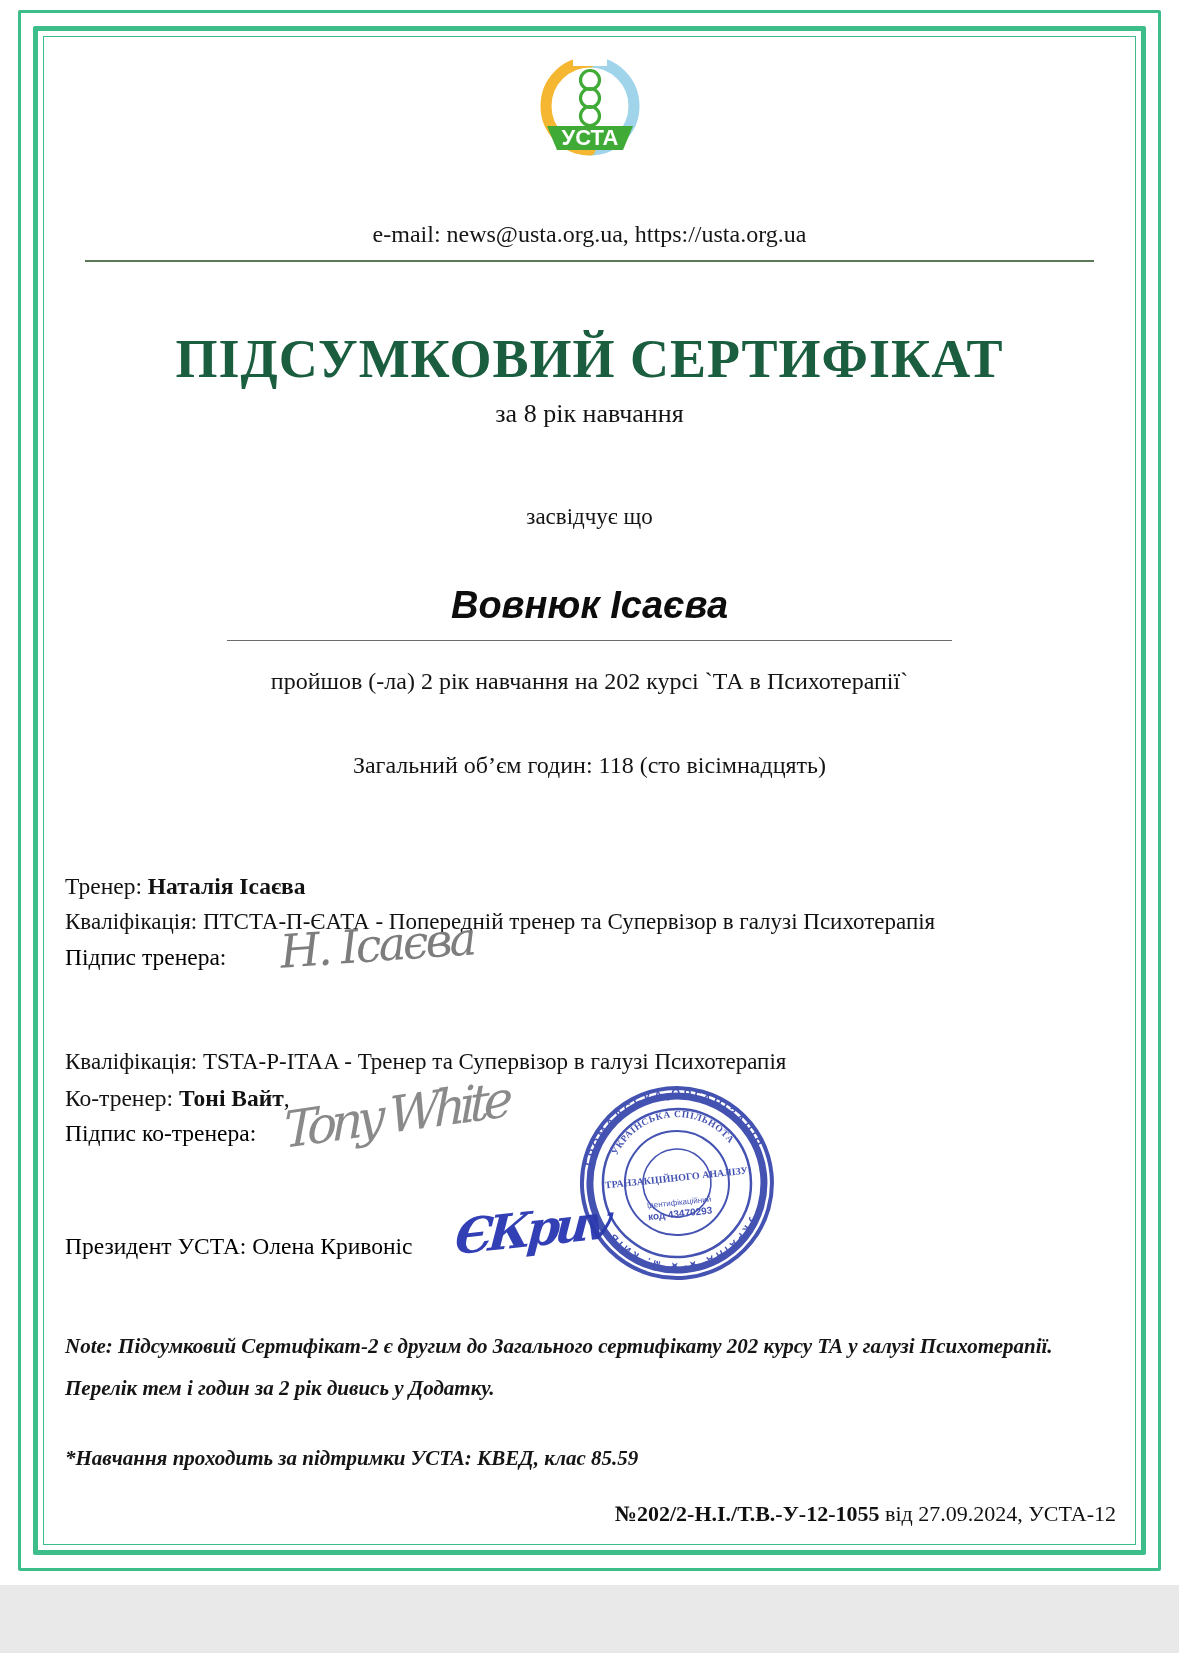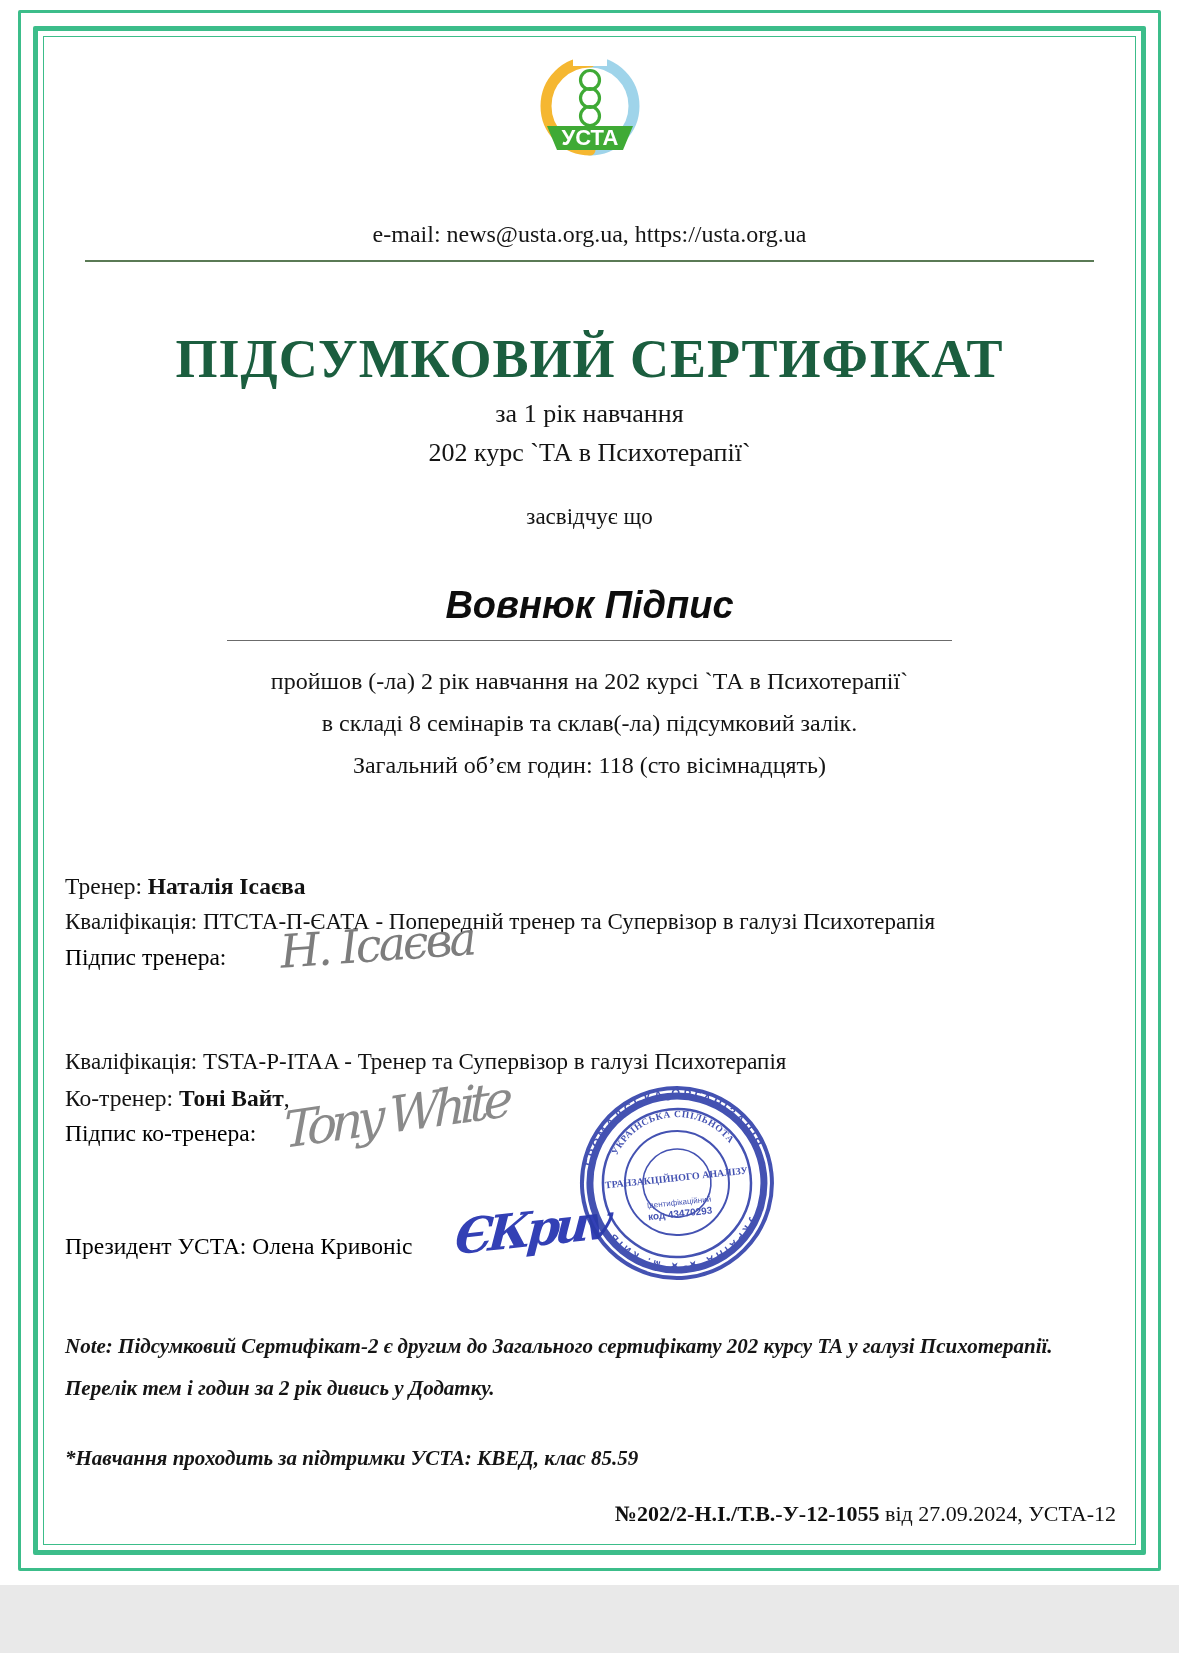--- a/index.html
+++ b/index.html
@@ -230,29 +230,27 @@
 
         <path d="M 32 72 L 118 72 L 108 96 L 42 96 Z" fill="#3faa35"></path>
         <text x="75" y="91" text-anchor="middle" font-family="Liberation Sans, sans-serif" font-weight="bold" font-size="22" fill="#ffffff">УСТА</text>
       </svg>
     </div>
 
     <div class="org-email">e-mail: news@usta.org.ua, https://usta.org.ua</div>
     <div class="header-rule"></div>
 
     <div class="cert-title">ПІДСУМКОВИЙ СЕРТИФІКАТ</div>
-    <div class="cert-sub1">за 1 рік навчання</div>
-    <div class="cert-sub2">202 курс `ТА в Психотерапії`</div>
+    <div class="cert-sub1">за 8 рік навчання</div>
     <div class="certifies">засвідчує що</div>
 
-    <div class="recipient">Вовнюк Підпис</div>
+    <div class="recipient">Вовнюк Ісаєва</div>
     <div class="name-rule"></div>
 
     <div class="body-line bl1">пройшов (-ла) 2 рік навчання на 202 курсі `ТА в Психотерапії`</div>
-    <div class="body-line bl2">в складі 8 семінарів та склав(-ла) підсумковий залік.</div>
     <div class="body-line bl3">Загальний об’єм годин: 118 (сто вісімнадцять)</div>
 
     <div class="sig-block trainer-block">
       <div class="sig-line">
         <span>Тренер: </span><b>Наталія Ісаєва</b>
       </div>
       <div class="sig-line qual-line">Кваліфікація: ПТСТА-П-ЄАТА - Попередній тренер та Супервізор в галузі Психотерапія</div>
       <div class="sig-row">
         <span class="lbl">Підпис тренера:</span>
         <span class="handsig sig-isaeva">Н. Ісаєва</span>

